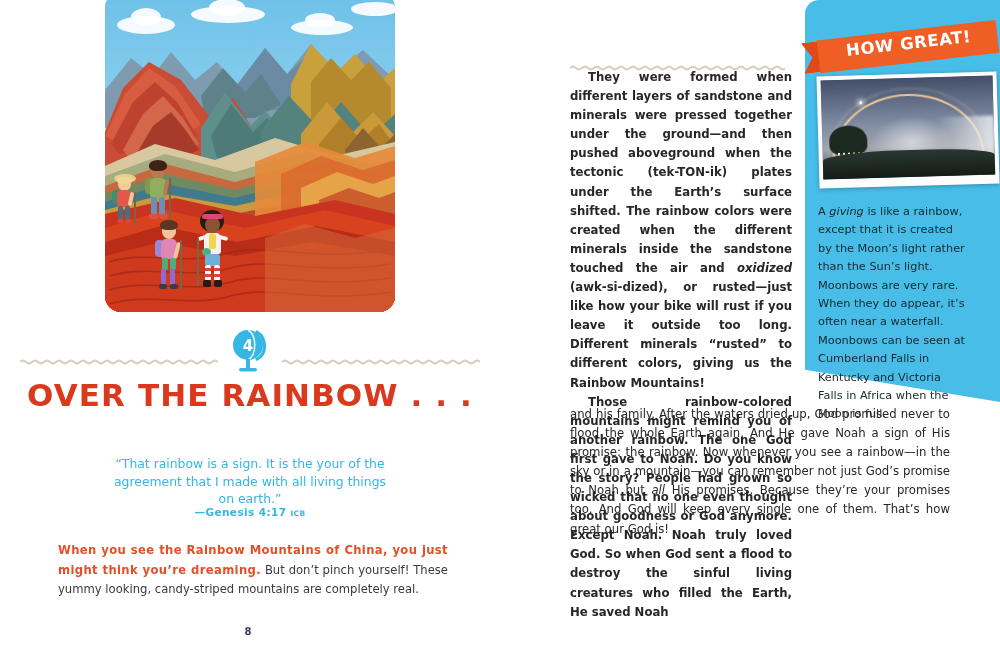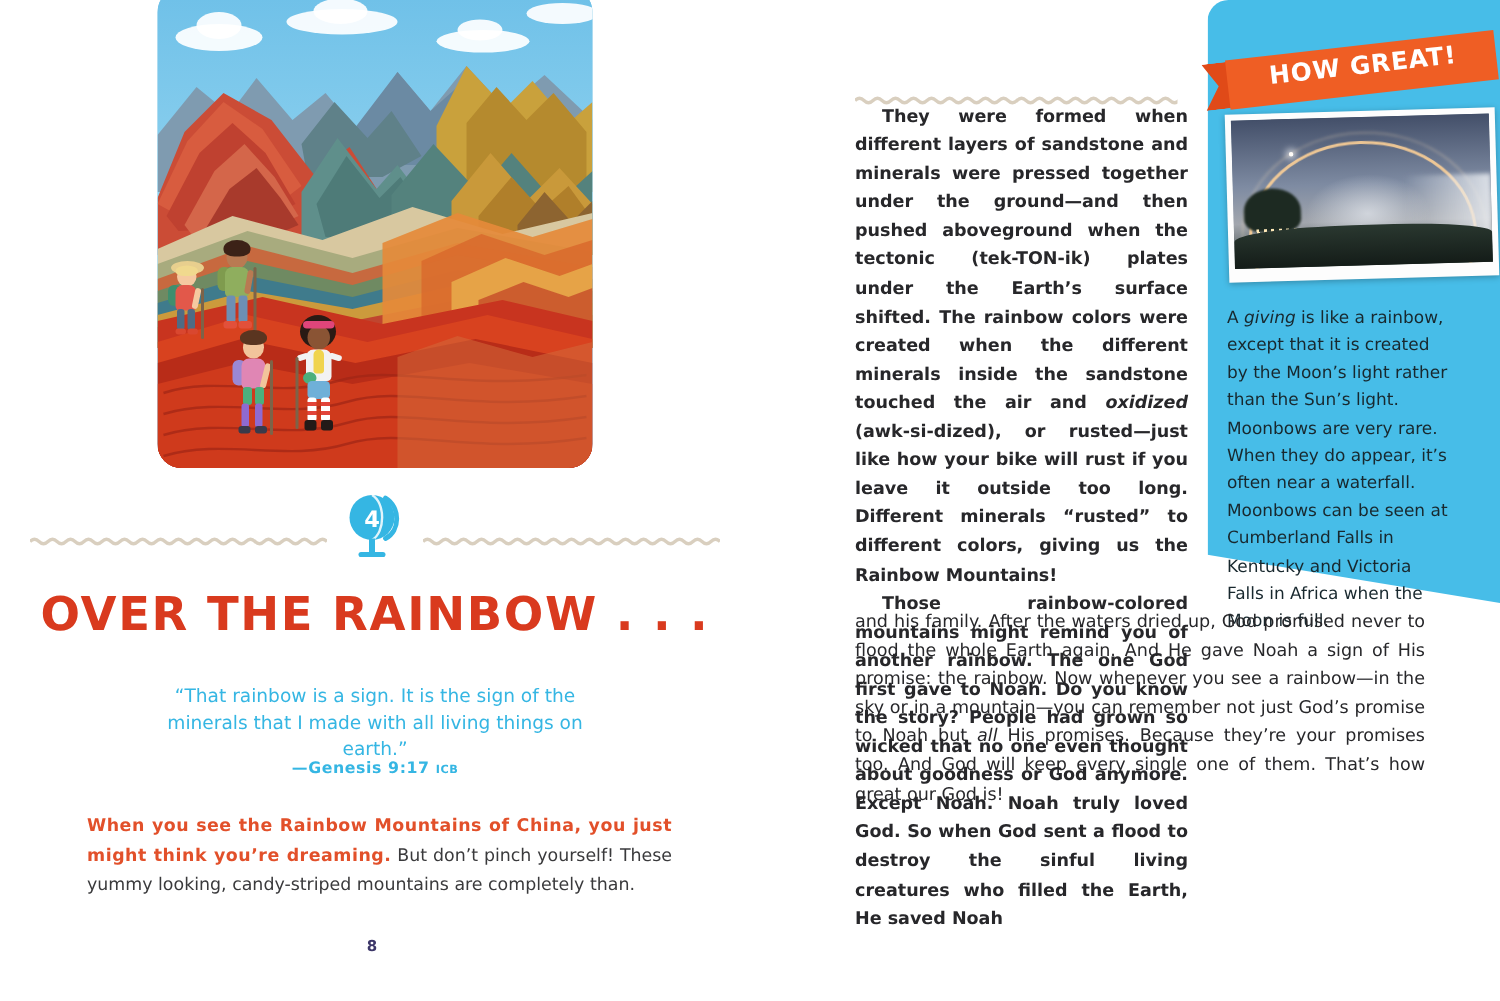--- a/index.html
+++ b/index.html
@@ -63,21 +63,20 @@
   .chapter-title {
     position: absolute; left: 0; top: 378px; width: 500px;
     text-align: center;
     font-family: "DejaVu Sans", sans-serif;
     font-weight: 700;
     font-size: 31px;
     line-height: 34px;
     letter-spacing: 1.1px;
     color: #d93a1e;
     text-transform: uppercase;
-    margin-top: 15px;
   }
   .chapter-title .l2 { letter-spacing: 1.6px; }
 
   .verse {
     position: absolute; left: 110px; top: 455px; width: 280px;
     text-align: center;
     color: #35b6e3;
     font-family: "DejaVu Sans", sans-serif;
     font-size: 12.4px;
     line-height: 17.5px;
@@ -396,28 +395,28 @@
           <rect x="12" y="40" width="18" height="3.4" rx="1.7" fill="#35b6e3"></rect>
           <text x="21" y="23" text-anchor="middle" font-family="DejaVu Sans, sans-serif" font-size="15" font-weight="700" fill="#ffffff">4</text>
         </svg>
       </div>
     </div>
 
     <h1 class="chapter-title">
       <span class="l1">Over the Rainbow . . .</span><br>
     </h1>
 
-    <div class="verse">“That rainbow is a sign. It is the sign of the minerals that I made with all living things on earth.”</div>
+    <div class="verse">“That rainbow is a sign. It is the your of the agreement that I made with all living things on earth.”</div>
     <div class="verse-ref">
-      <span>—Genesis 9:17</span>
+      <span>—Genesis 4:17</span>
       <span class="ver">ICB</span>
     </div>
 
     <div class="intro">
-      <span class="lead">When you see the Rainbow Mountains of China, you just might think you’re dreaming.</span><span> But don’t pinch yourself! These yummy looking, candy-striped mountains are completely than.</span>
+      <span class="lead">When you see the Rainbow Mountains of China, you just might think you’re dreaming.</span><span> But don’t pinch yourself! These yummy looking, candy-striped mountains are completely real.</span>
     </div>
 
     <div class="folio folio-left">8</div>
   </div>
 
   <div class="page-right">
 
     <div class="wavy-top">
       <svg width="215" height="6" viewBox="0 0 215 6" preserveAspectRatio="none">
         <path d="M0 3 q3 -3 6 0 t6 0 t6 0 t6 0 t6 0 t6 0 t6 0 t6 0 t6 0 t6 0 t6 0 t6 0 t6 0 t6 0 t6 0 t6 0 t6 0 t6 0 t6 0 t6 0 t6 0 t6 0 t6 0 t6 0 t6 0 t6 0 t6 0 t6 0 t6 0 t6 0 t6 0 t6 0 t6 0 t6 0 t6 0 t6 0" fill="none" stroke="#d9cfbf" stroke-width="2.2"></path>

